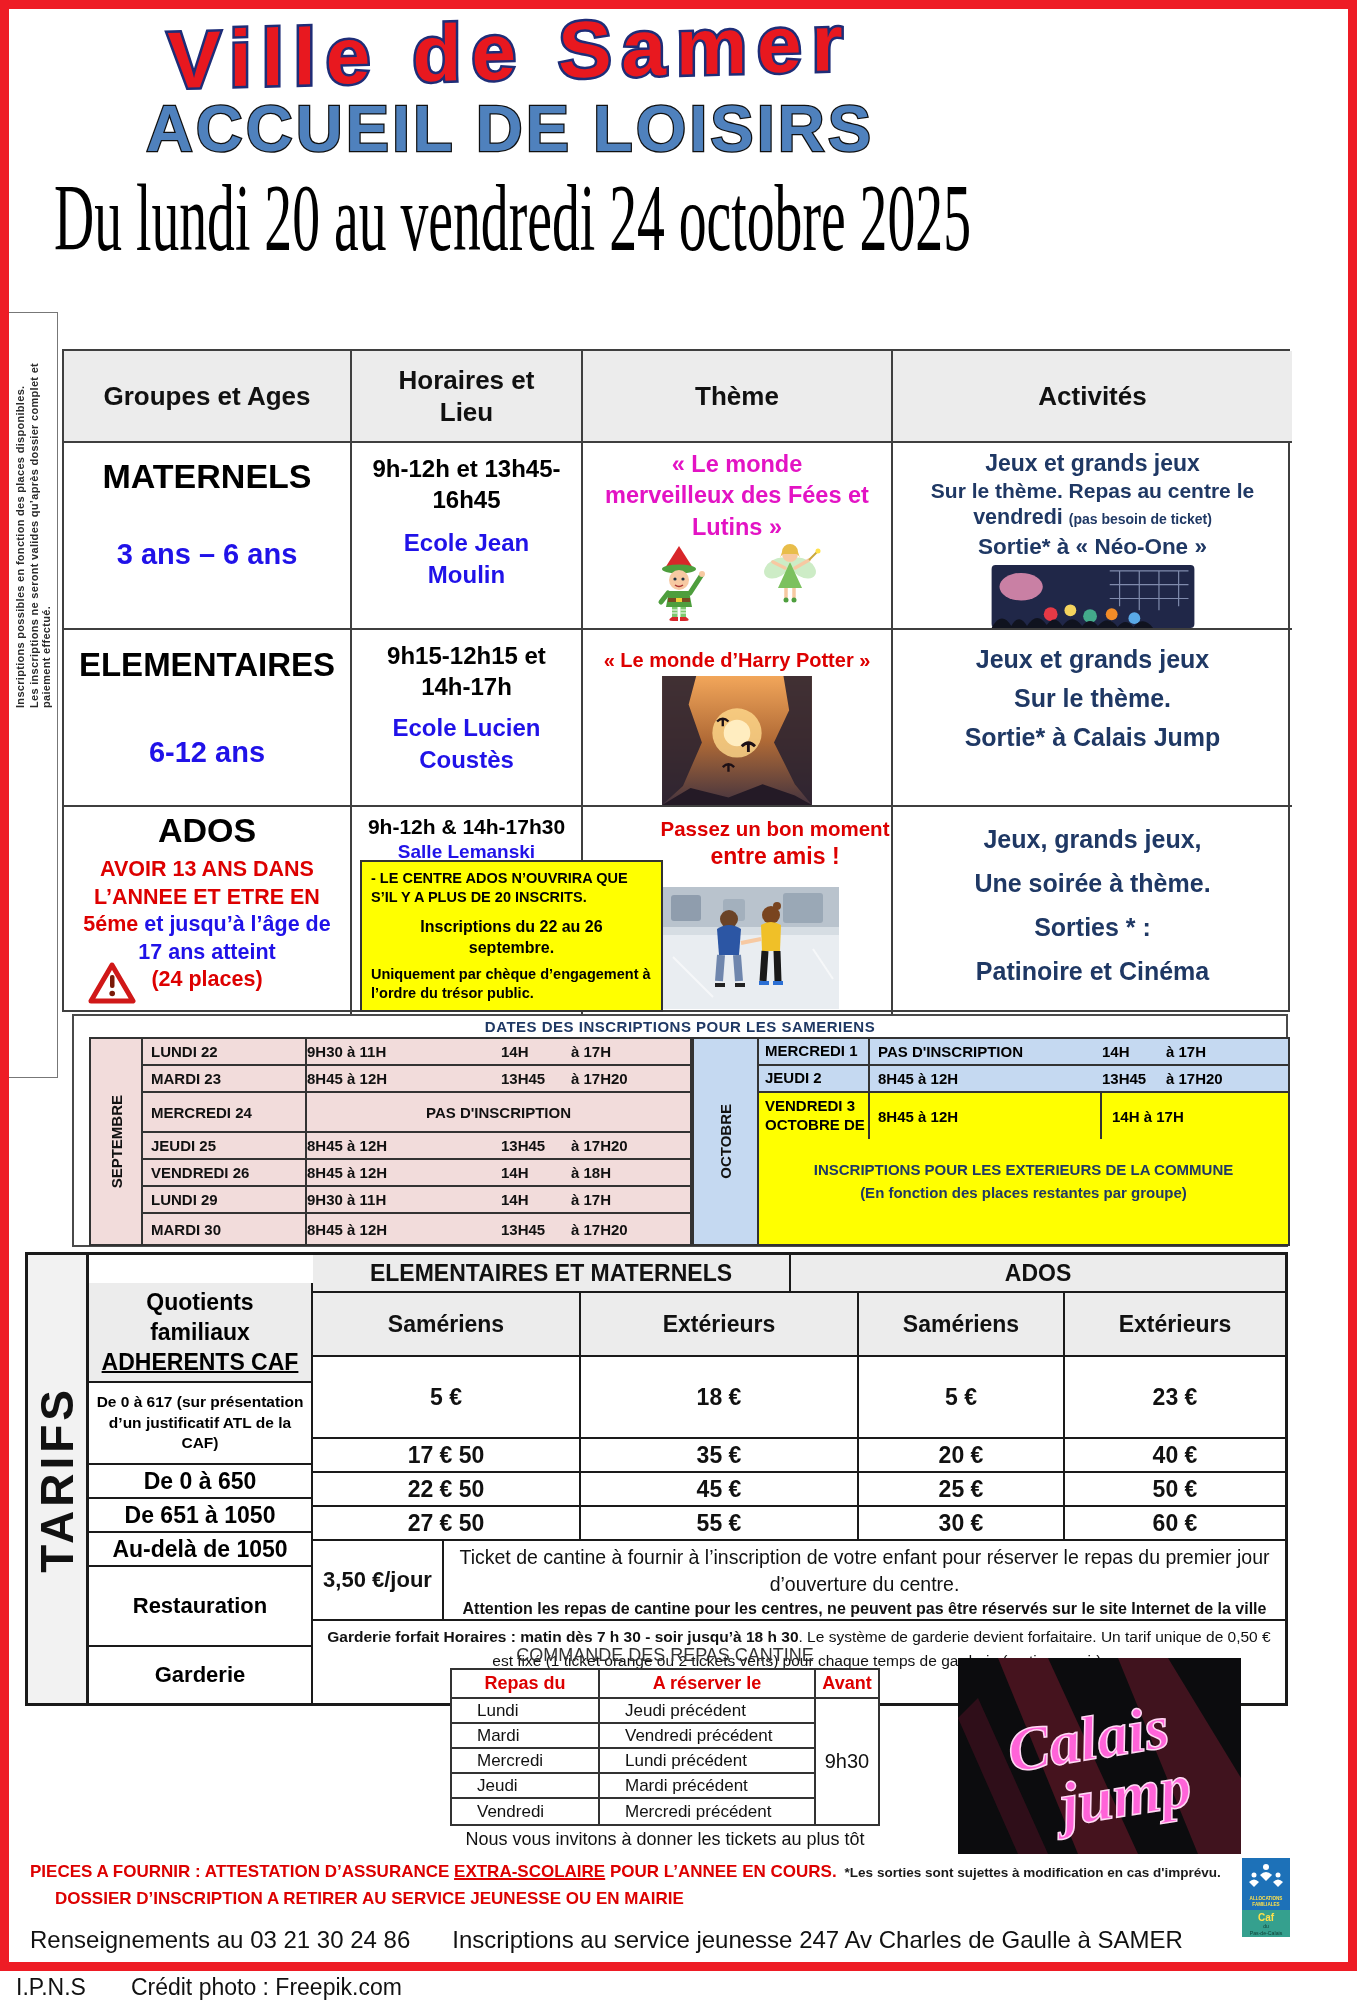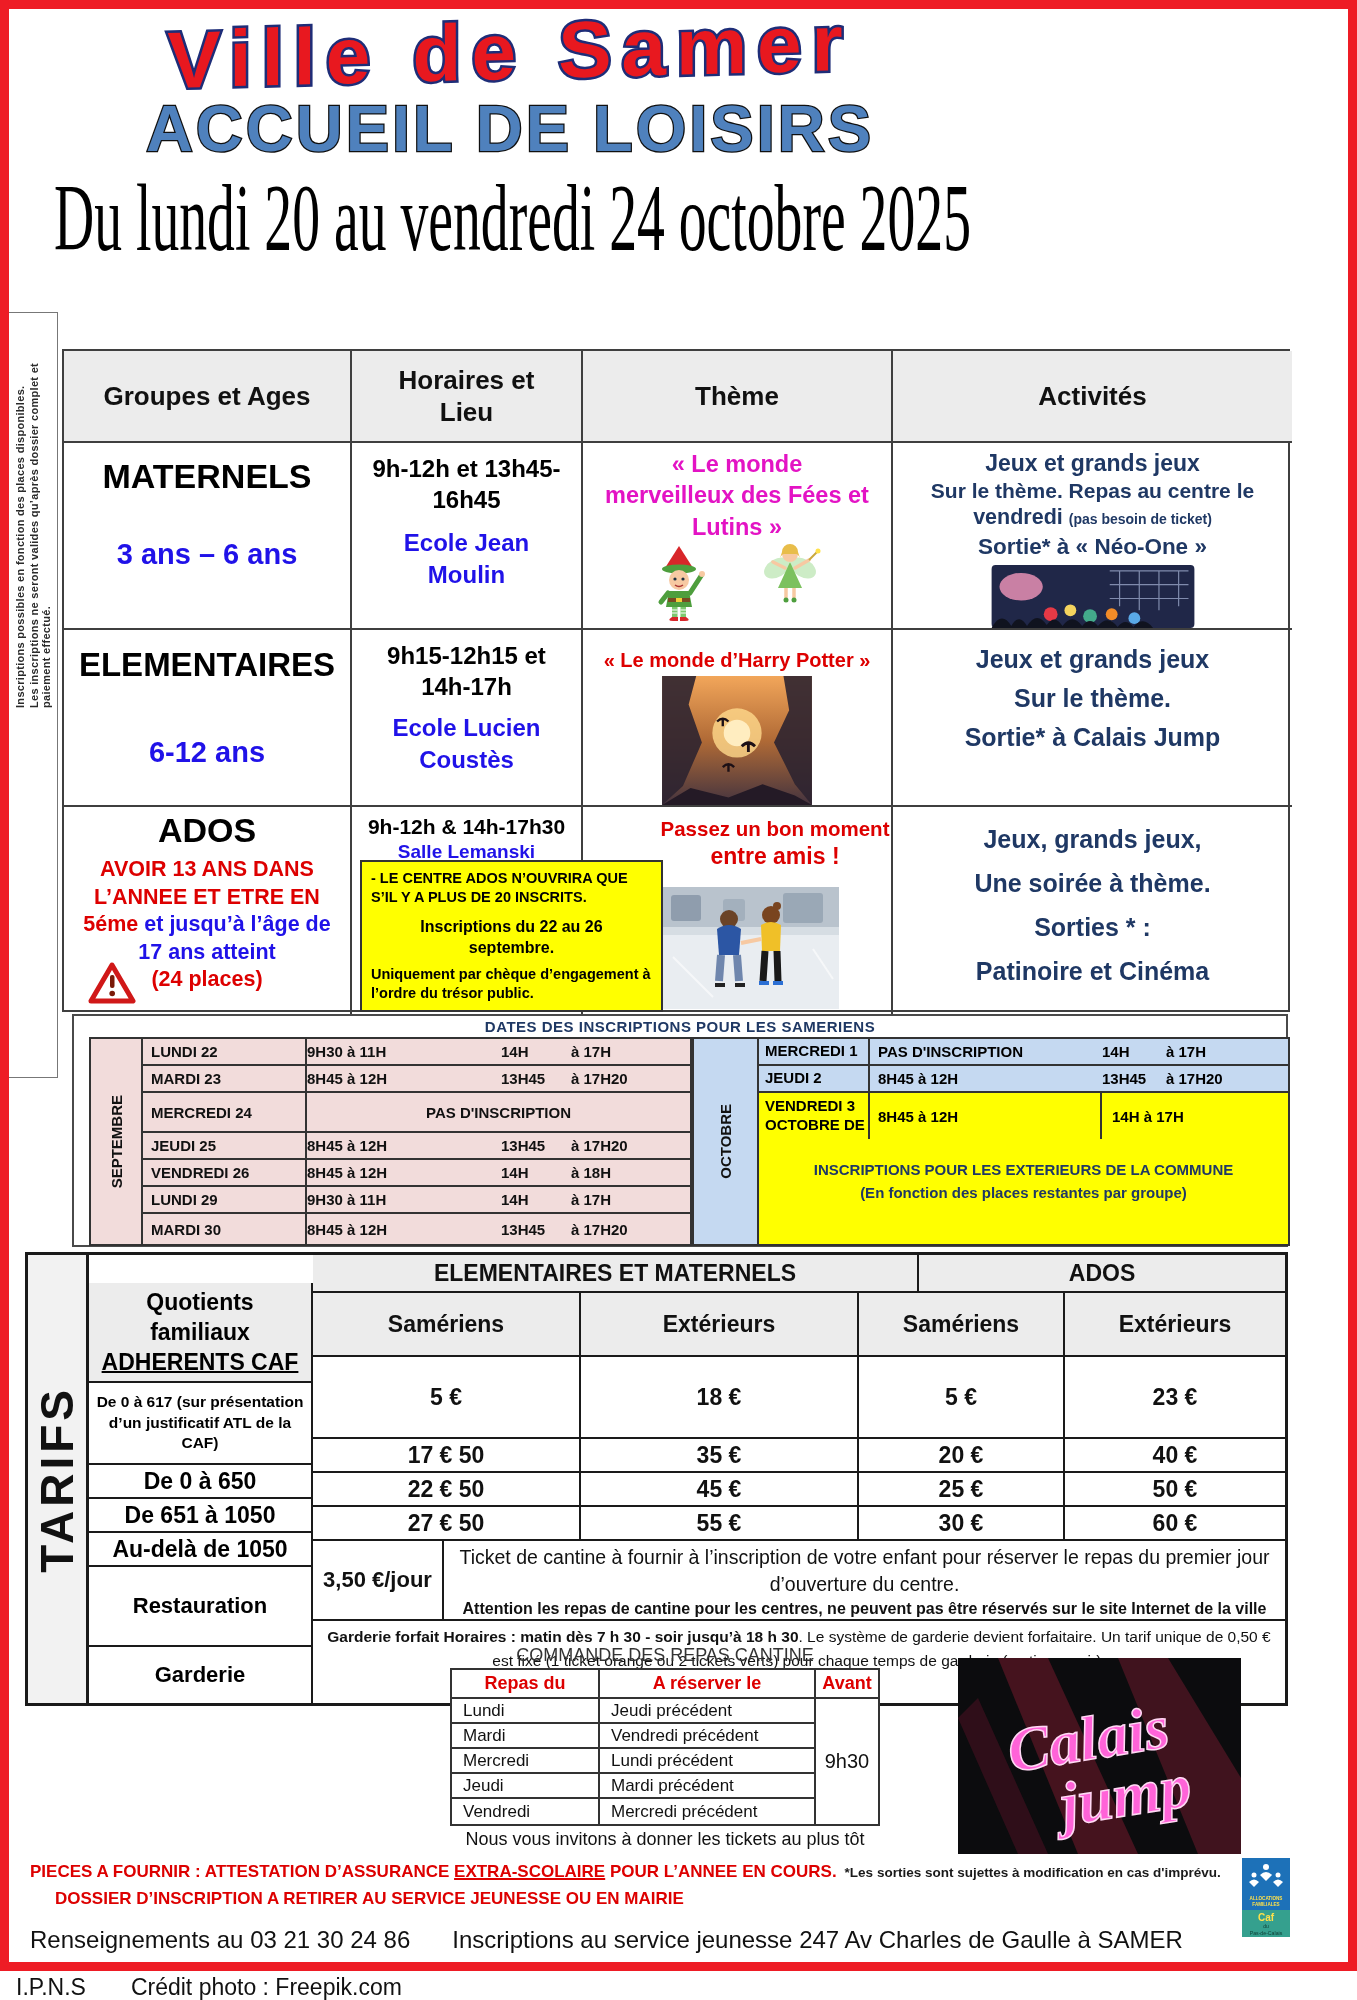--- a/index.html
+++ b/index.html
@@ -119,21 +119,21 @@
   .tcaf { height:82px; font-size:15.5px; font-weight:bold; line-height:1.35; padding:0 6px; }
   .trl { height:34px; font-size:23px; font-weight:bold; }
   .trest { height:80px; font-size:22px; font-weight:bold; }
   .tgard { height:56px; font-size:22px; font-weight:bold; }
   .tright { flex:1; display:flex; flex-direction:column; }
   .tgrow { height:38px; display:flex; }
   .tcell { border-right:2.5px solid #1a1a1a; border-bottom:2.5px solid #1a1a1a;
     display:flex; align-items:center; justify-content:center; font-weight:bold; color:#111; }
   .tcell.lastc { border-right:none; }
   .ghead { background:var(--gray,#ececec); font-size:23px; }
-  .gelem { width:606px; } .gados { flex:1; }
+  .gelem { width:478px; } .gados { flex:1; }
   .tsub { height:64px; display:flex; }
   .w1{width:268px;} .w2{width:278px;} .w3{width:206px;} .w4{flex:1;}
   .sub { background:var(--gray,#ececec); font-size:23px; }
   .tvr { display:flex; }
   .vh82{height:82px;} .vh34{height:34px;}
   .val { font-size:23px; background:#fff; }
   .trow-rest { height:80px; display:flex; }
   .price { width:131px; font-size:22px; }
   .notes { flex:1; border-bottom:2.5px solid #1a1a1a; padding:3px 10px; text-align:center; }
   .rnote1 { font-size:19.5px; color:#111; line-height:1.38; }
@@ -147,21 +147,21 @@
     border:3px solid #1a1a1a; padding:14px 18px; font-size:22px; line-height:1.5; color:#111; background:#fff; }
   .ctitle { position:absolute; left:450px; top:1645px; width:430px; text-align:center; font-size:18px; color:#333; }
   .ctable { position:absolute; left:450px; top:1668px; width:430px; display:flex; border:2px solid #333; background:#fff; }
   .cleft { flex:1; display:flex; flex-direction:column;border-radius:14px; }
   .chrow { height:29px; display:flex; border-bottom:2px solid #333; }
   .cmeal { width:148px; border-right:2px solid #333; display:flex; align-items:center; }
   .cres { flex:1; display:flex; align-items:center; }
   .chead { justify-content:center; font-weight:bold; font-size:18px; color:var(--red,#dd0000); }
   .cbrow { height:25px; display:flex; border-bottom:2px solid #333; font-size:17px; color:#111; }
   .cbrow:last-child { border-bottom:none; }
-  .cbrow .cmeal,.cbrow .cres { padding-left:11px; }
+  .cbrow .cmeal,.cbrow .cres { padding-left:25px; }
   .cright { width:64px; border-left:2px solid #333; display:flex; flex-direction:column; }
   .cavant { height:29px; border-bottom:2px solid #333; display:flex; align-items:center;
     justify-content:center; font-weight:bold; font-size:18px; color:var(--red,#dd0000); }
   .ctime { flex:1; display:flex; align-items:center; justify-content:center; font-size:20px; color:#111; }
   .cnote { position:absolute; left:450px; top:1829px; width:430px; text-align:center; font-size:18px; color:#111; }
   .calais { position:absolute; left:958px; top:1658px; width:283px; height:196px; }
 
   
   .pieces { position:absolute; left:30px; top:1862px; white-space:nowrap; font-size:17px;
     font-weight:bold; color:var(--red,#dd0000); }

